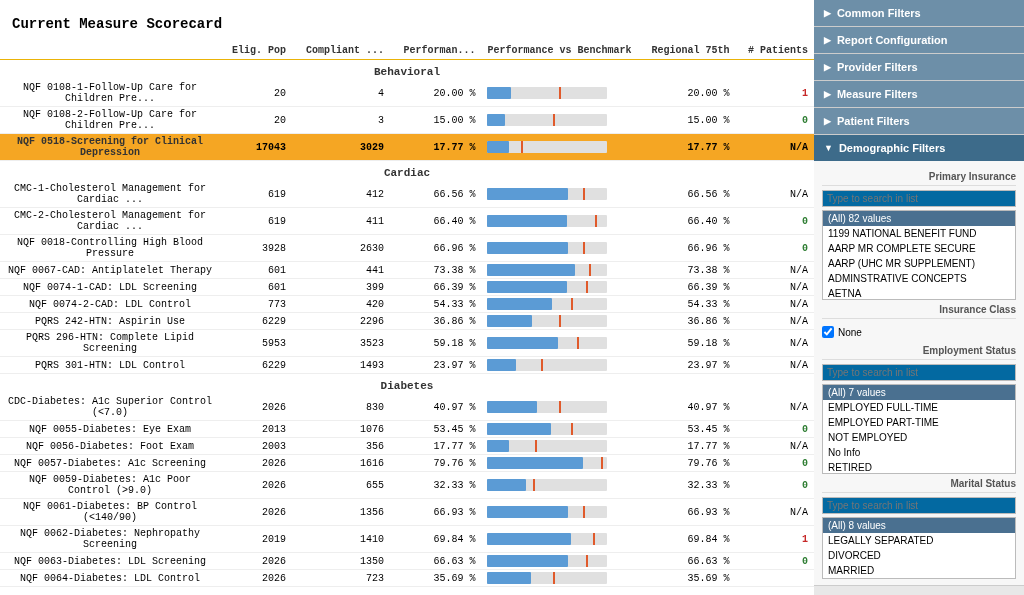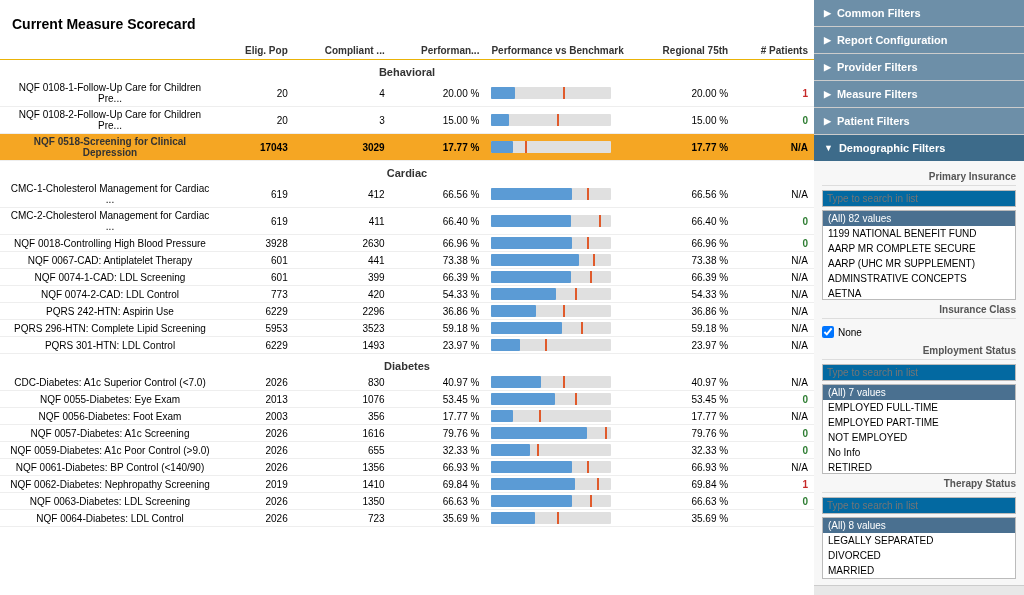--- a/index.html
+++ b/index.html
@@ -1,19 +1,19 @@
 <!DOCTYPE html>
 <html><head>
   <meta charset="utf-8">
   <style>
     * { margin: 0; padding: 0; box-sizing: border-box; }
     body { font-family: Arial, sans-serif; font-size: 11px; background: #f0f0f0; display: flex; width: 1024px; height: 595px; overflow: hidden; }
 
     
-    .main-content { flex: 1; background: #fff; overflow-y: auto; padding: 10px 0; }
+    .main-content { flex: 1; background: #fff; overflow-y: auto; padding: 10px 0; font-family: Liberation Mono, monospace; }
     .main-title { font-size: 14px; font-weight: bold; padding: 6px 12px 10px; }
 
     
     .scorecard-table { width: 100%; border-collapse: collapse; }
     .scorecard-table th {
       font-size: 10px; font-weight: bold; color: #333;
       padding: 3px 6px; text-align: right; border-bottom: 1px solid #eab308;
       white-space: nowrap;
     }
     .scorecard-table th:first-child { text-align: left; }
@@ -460,21 +460,21 @@
       <ul class="filter-list" id="employment-status-list">
           <li class="selected">(All) 7 values</li>
           <li>EMPLOYED FULL-TIME</li>
           <li>EMPLOYED PART-TIME</li>
           <li>NOT EMPLOYED</li>
           <li>No Info</li>
           <li>RETIRED</li>
         </ul>
 
       
-      <div class="sub-section-title">Therapy Status</div>
+      <div class="sub-section-title">Marital Status</div>
       <input class="search-input" type="text" placeholder="Type to search in list" style="">
       <ul class="filter-list" id="marital-status-list">
           <li class="selected">(All) 8 values</li>
           <li>LEGALLY SEPARATED</li>
           <li>DIVORCED</li>
           <li>MARRIED</li>
         </ul>
     </div>
   </div>
 </div>

